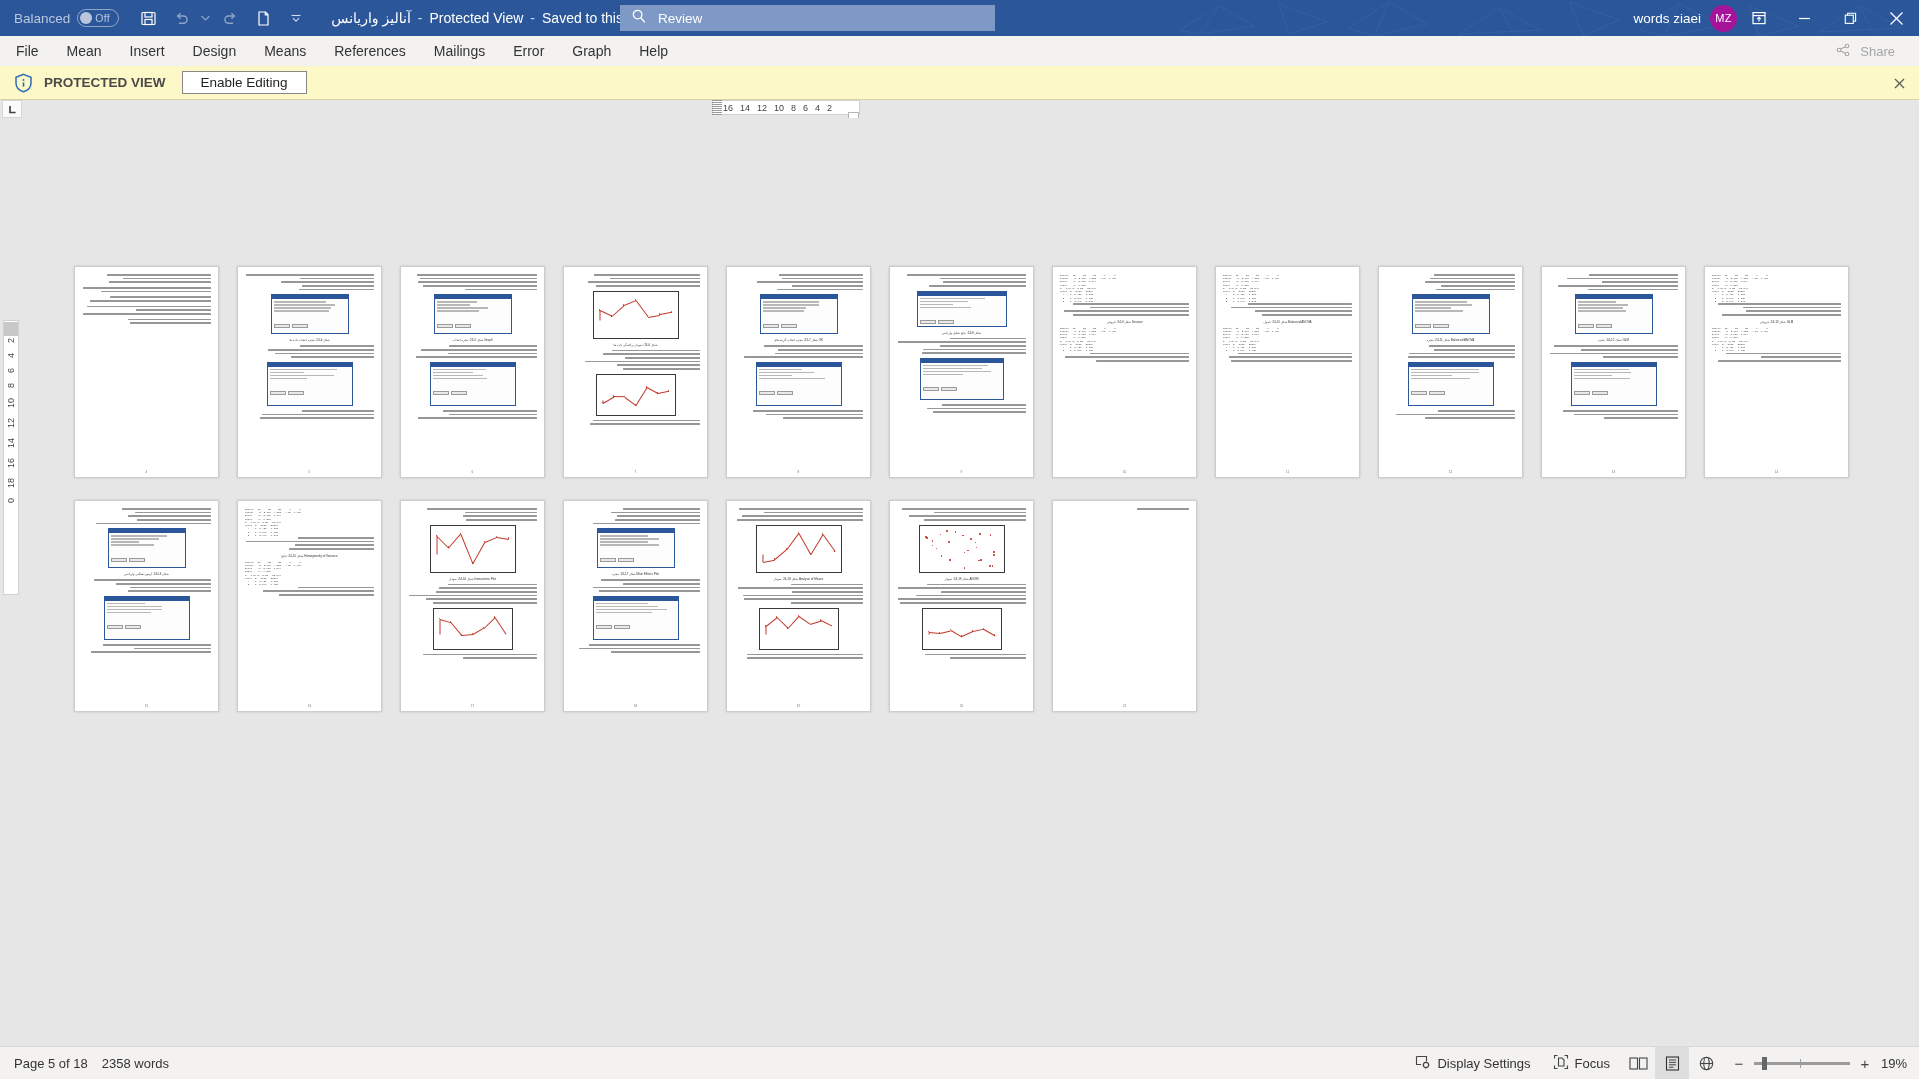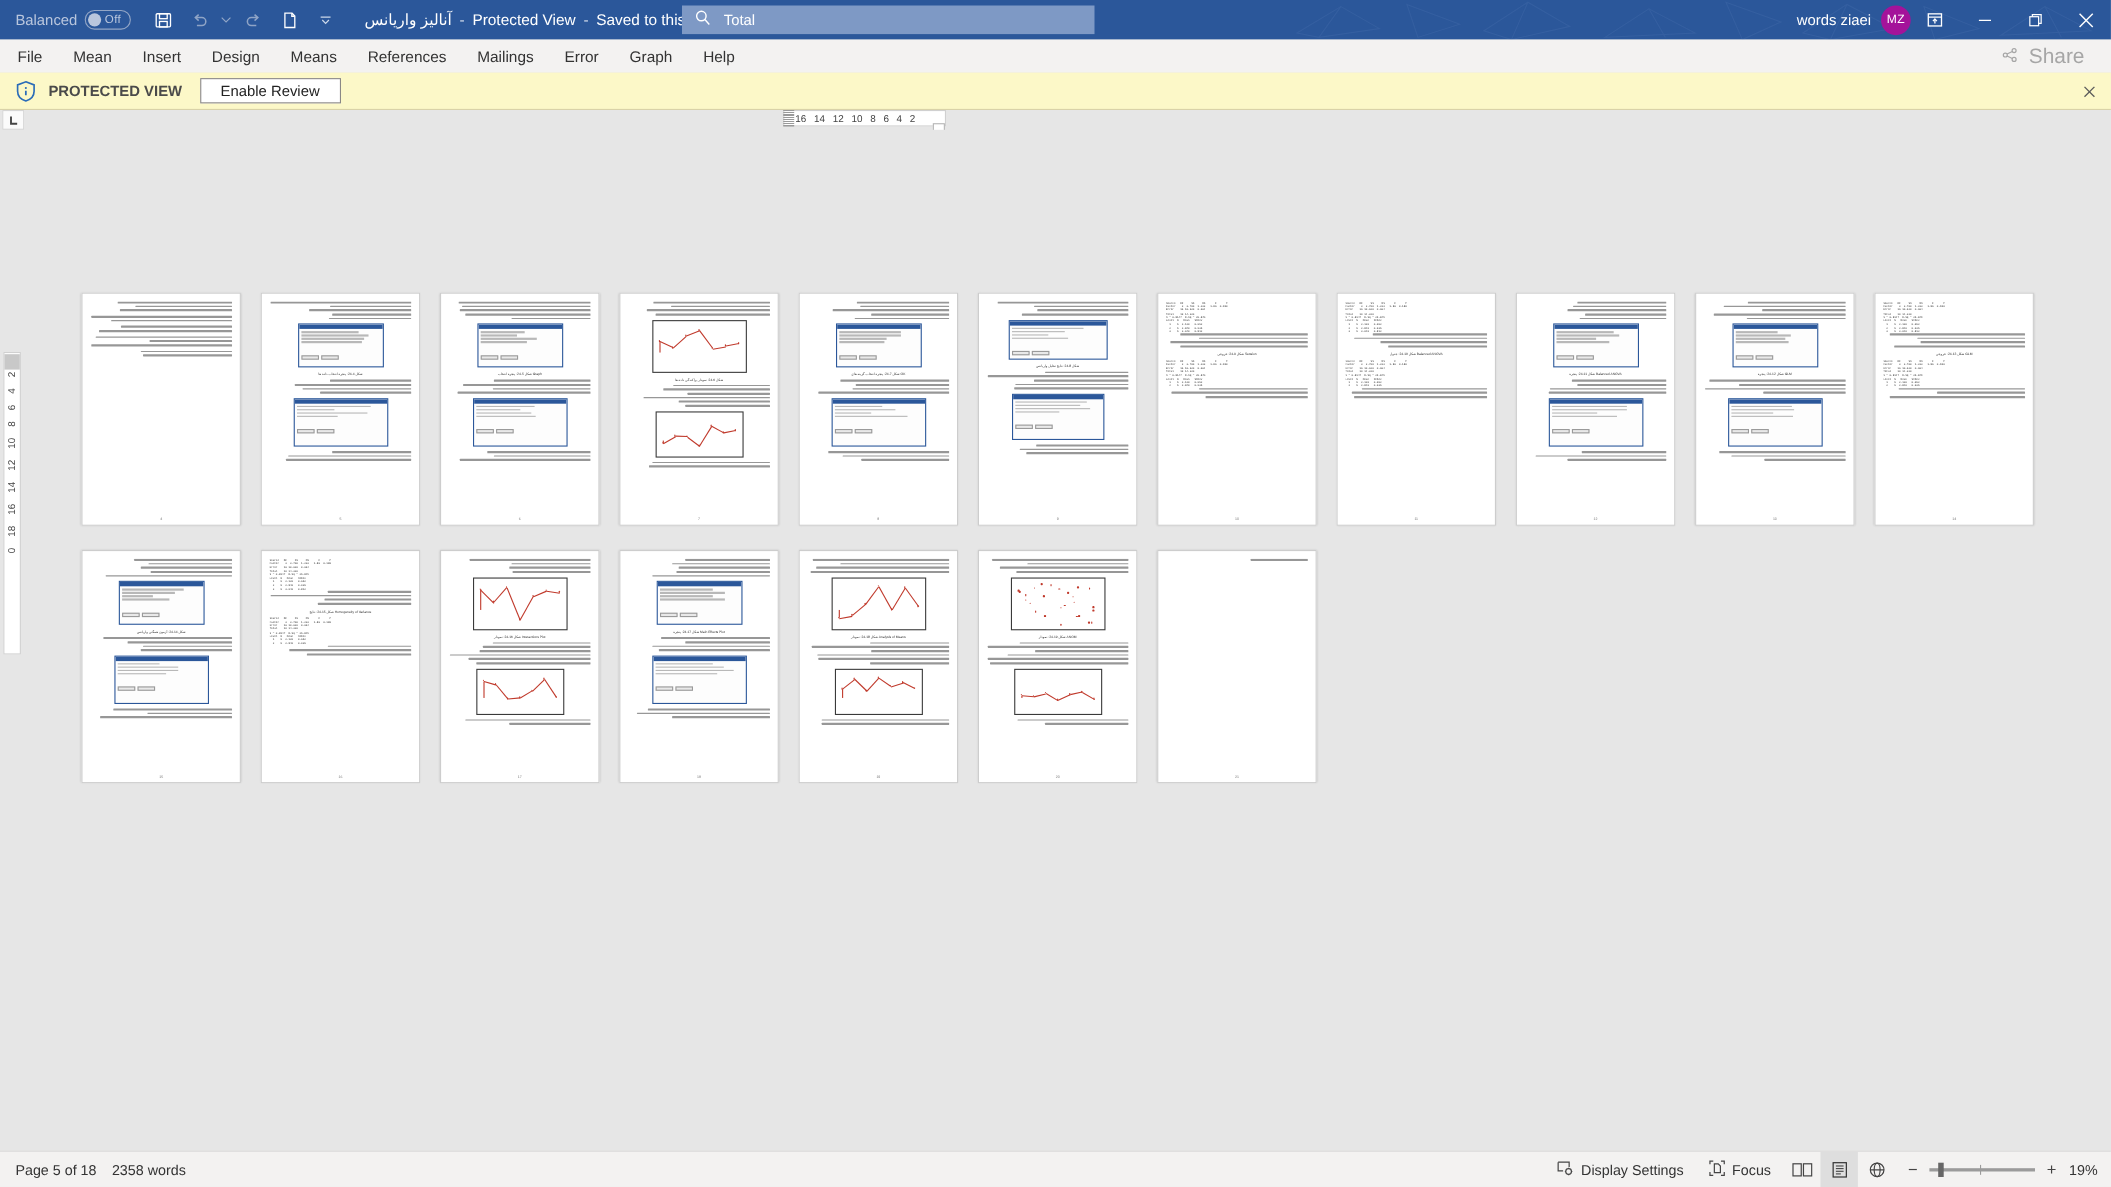--- a/index.html
+++ b/index.html
@@ -86,21 +86,21 @@
   .tab {
     height: 30px; padding: 0 14px;
     display: flex; align-items: center;
     font-size: 14px; color: #333333; white-space: nowrap;
   }
   .tab:first-child { padding-left: 16px; }
   .share-btn {
     position: absolute; right: 12px; top: 4px;
     height: 23px; padding: 0 11px;
     display: flex; align-items: center; gap: 10px;
-    font-size: 19px; color: #a6a6a6;
+    font-size: 13px; color: #a6a6a6;
     border: 1px solid transparent;
   }
 
   
   .pv-banner {
     position: absolute; left: 0; top: 66px; width: 1919px; height: 34px;
     background: #fcf8c8; border-bottom: 1px solid #d9d2a8;
     display: flex; align-items: center;
   }
   .pv-icon { margin-left: 14px; margin-right: 11px; display: flex; }
@@ -316,21 +316,21 @@
     <span class="caret-down"></span>
   </div>
 
   <div class="searchbox">
     <span class="mag">
       <svg width="16" height="16" viewBox="0 0 16 16" fill="none" stroke="#ffffff" stroke-width="1.3">
         <circle cx="6.6" cy="6.6" r="4.3"></circle>
           <path d="M9.8 9.8 L13.8 14.2"></path>
       </svg>
     </span>
-    <span class="ph">Total</span>
+    <span class="ph">Review</span>
   </div>
 
   <div class="tb-right">
     <span class="username">words ziaei</span>
     <span class="avatar">MZ</span>
     <span class="tb-icon">
       <svg width="16" height="16" viewBox="0 0 16 16" fill="none" stroke="#ffffff" stroke-width="1.2">
         <rect x="2" y="2.6" width="12" height="11"></rect>
           <path d="M2 5.6 H14"></path>
         <path d="M8 11.4 V7.4"></path>
@@ -385,21 +385,21 @@
 
 <div class="pv-banner">
   <span class="pv-icon">
     <svg width="19" height="20" viewBox="0 0 19 20" fill="none" stroke="#2b6cb8" stroke-width="1.5">
       <path d="M9.5 1.4 L17 4.2 V10 C17 14.6 13.6 17.6 9.5 18.8 C5.4 17.6 2 14.6 2 10 V4.2 Z"></path>
       <circle cx="9.5" cy="7" r=".95" fill="#2b6cb8" stroke="none"></circle>
       <path d="M9.5 9.4 V13.6" stroke-width="1.6"></path>
     </svg>
   </span>
   <span class="pv-strong">PROTECTED VIEW</span>
-  <span class="pv-enable">Enable Review</span>
+  <span class="pv-enable">Enable Editing</span>
   <span class="pv-close">
     <svg width="11" height="11" viewBox="0 0 11 11" stroke="#5a5a5a" stroke-width="1.2">
       <path d="M1 1 L10 10"></path>
         <path d="M10 1 L1 10"></path>
     </svg>
   </span>
 </div>
 
 <div class="ruler-corner">
   <svg width="9" height="9" viewBox="0 0 9 9" stroke="#444" stroke-width="1.7" fill="none">

